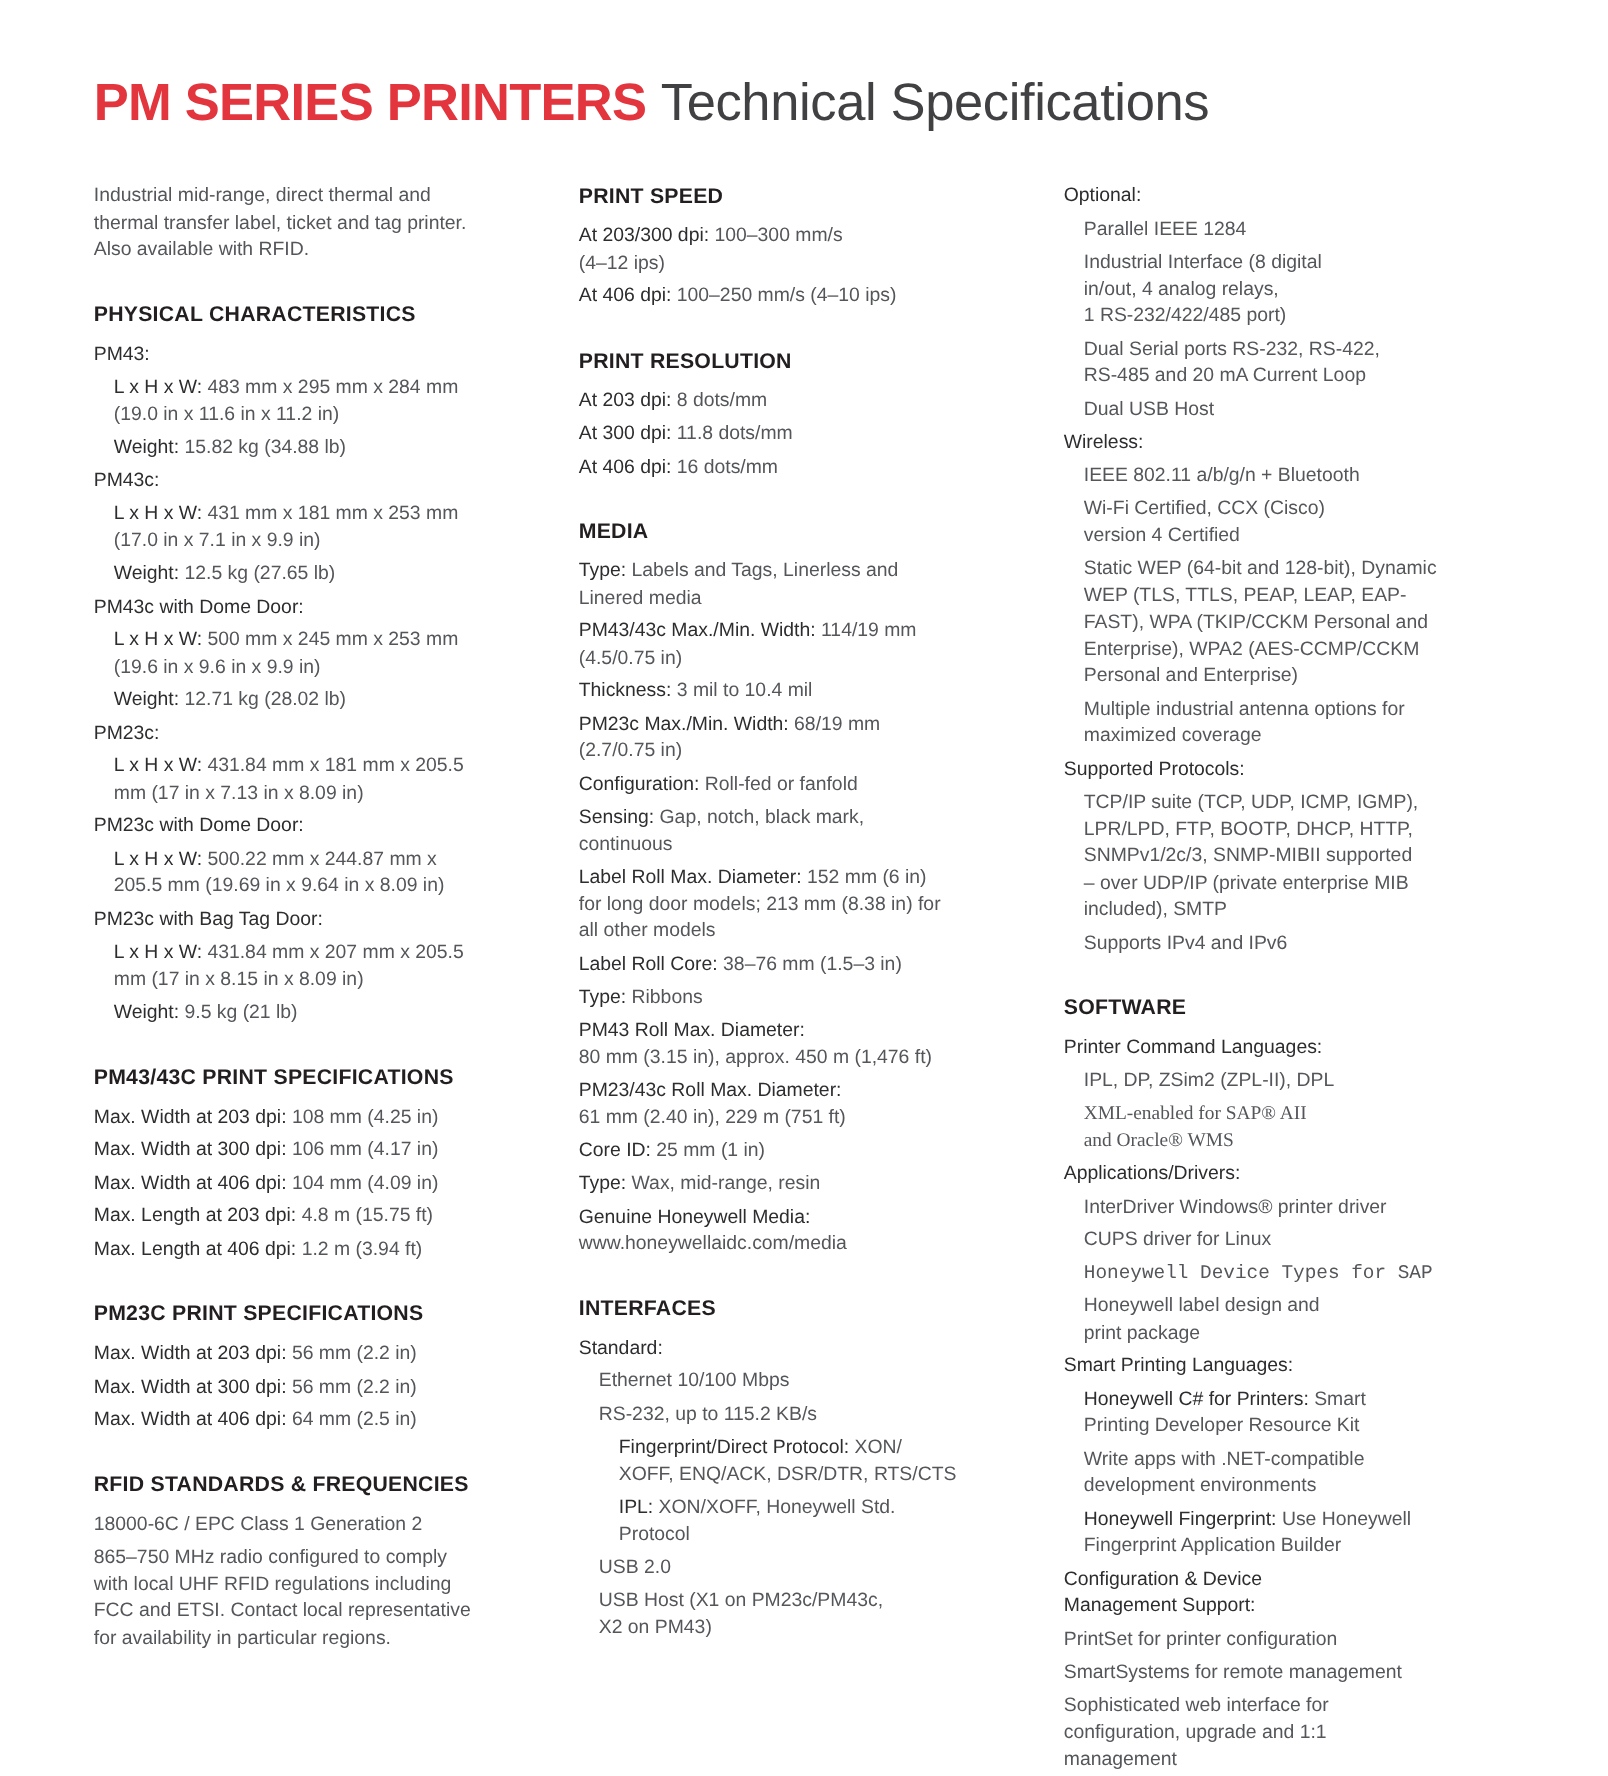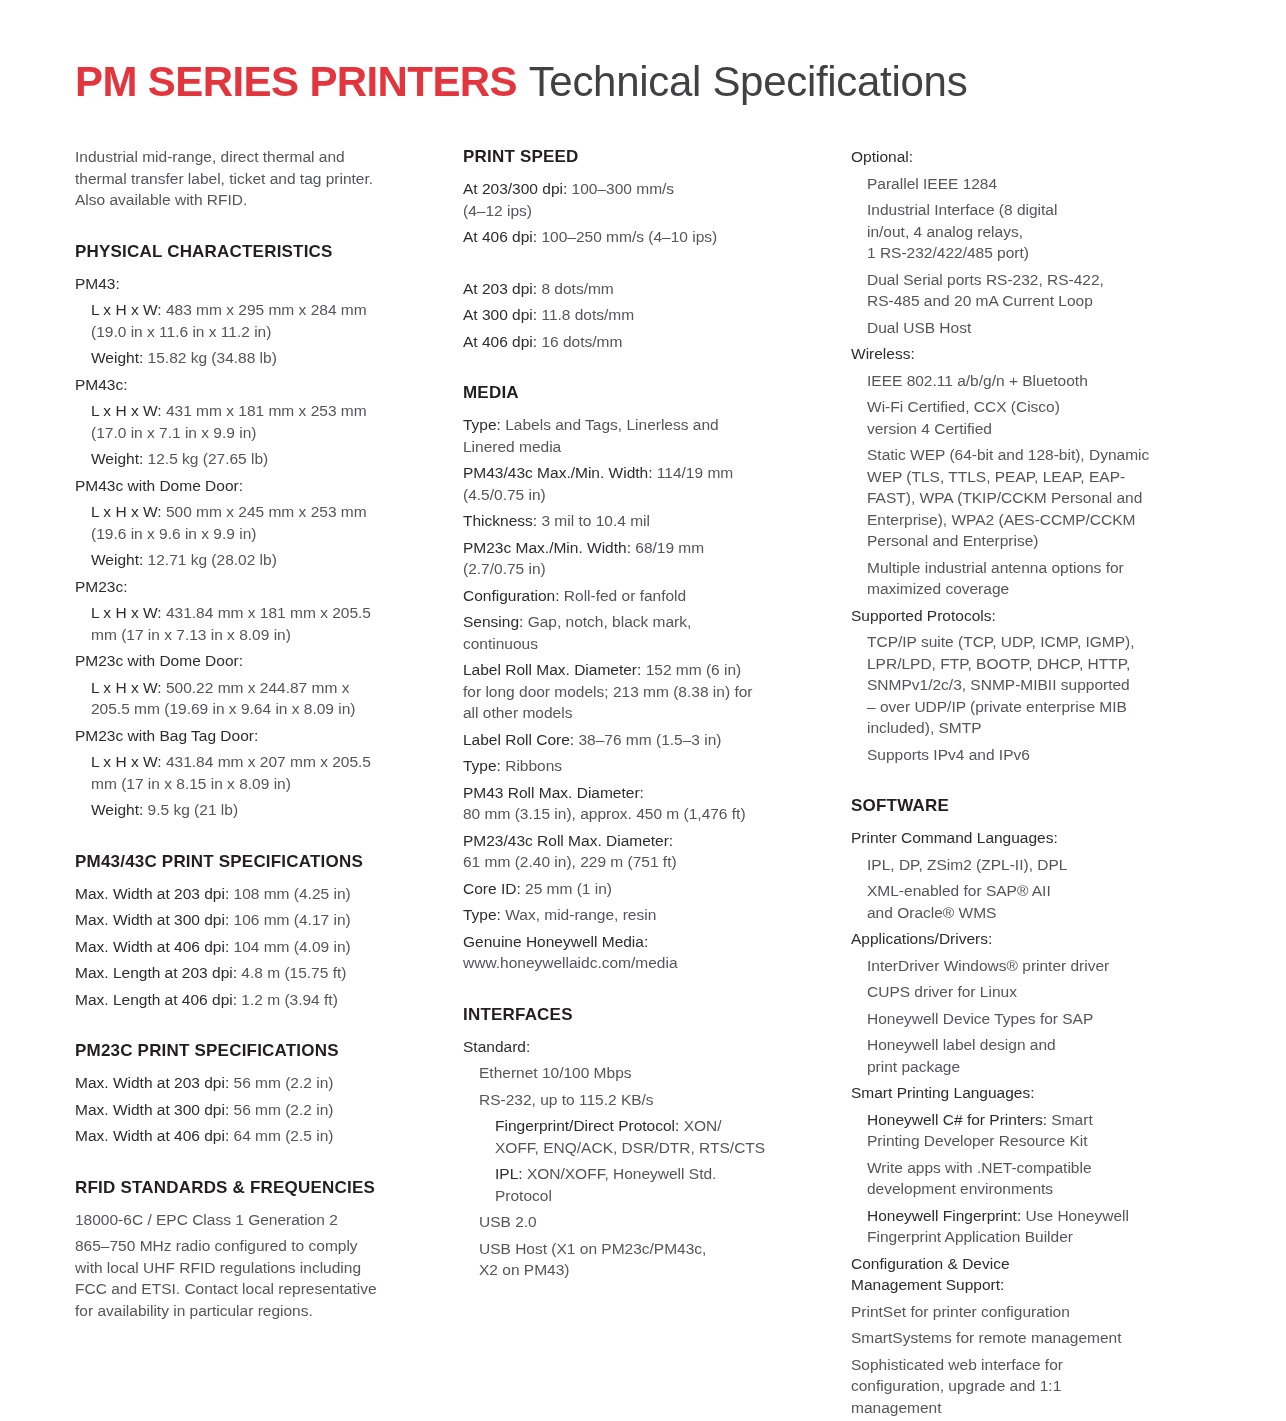--- a/index.html
+++ b/index.html
@@ -95,20 +95,21 @@
         </div>
       </div>
       <div class="column">
         <div class="section">
           <div class="section-title">PRINT SPEED</div>
           <div class="item"><b>At 203/300 dpi:</b> 100–300 mm/s
 (4–12 ips)</div>
           <div class="item"><b>At 406 dpi:</b> 100–250 mm/s (4–10 ips)</div>
         </div>
         <div class="section">
+          <div class="section-title">PRINT RESOLUTION</div>
           <div class="item"><b>At 203 dpi:</b> 8 dots/mm</div>
           <div class="item"><b>At 300 dpi:</b> 11.8 dots/mm</div>
           <div class="item"><b>At 406 dpi:</b> 16 dots/mm</div>
         </div>
         <div class="section">
           <div class="section-title">MEDIA</div>
           <div class="item"><b>Type:</b> Labels and Tags, Linerless and
 Linered media</div>
           <div class="item"><b>PM43/43c Max./Min. Width:</b> 114/19 mm
 (4.5/0.75 in)</div>
@@ -172,26 +173,26 @@
 LPR/LPD, FTP, BOOTP, DHCP, HTTP,
 SNMPv1/2c/3, SNMP-MIBII supported
 – over UDP/IP (private enterprise MIB
 included), SMTP</div>
           <div class="item" style="padding-left: 16px;">Supports IPv4 and IPv6</div>
         </div>
         <div class="section">
           <div class="section-title">SOFTWARE</div>
           <div class="item subhead">Printer Command Languages:</div>
           <div class="item" style="padding-left: 16px;">IPL, DP, ZSim2 (ZPL-II), DPL</div>
-          <div class="item" style="padding-left: 16px;">XML-enabled for SAP® AII
+          <div class="item" style="padding-left: 16px; font-family: Liberation Serif, serif;">XML-enabled for SAP® AII
 and Oracle® WMS</div>
           <div class="item subhead">Applications/Drivers:</div>
           <div class="item" style="padding-left: 16px;">InterDriver Windows® printer driver</div>
           <div class="item" style="padding-left: 16px;">CUPS driver for Linux</div>
-          <div class="item" style="padding-left: 16px;">Honeywell Device Types for SAP</div>
+          <div class="item" style="padding-left: 16px; font-family: Liberation Mono, monospace;">Honeywell Device Types for SAP</div>
           <div class="item" style="padding-left: 16px;">Honeywell label design and
 print package</div>
           <div class="item subhead">Smart Printing Languages:</div>
           <div class="item" style="padding-left: 16px;"><b>Honeywell C# for Printers:</b> Smart
 Printing Developer Resource Kit</div>
           <div class="item" style="padding-left: 16px;">Write apps with .NET-compatible
 development environments</div>
           <div class="item" style="padding-left: 16px;"><b>Honeywell Fingerprint:</b> Use Honeywell
 Fingerprint Application Builder</div>
           <div class="item subhead">Configuration &amp; Device

